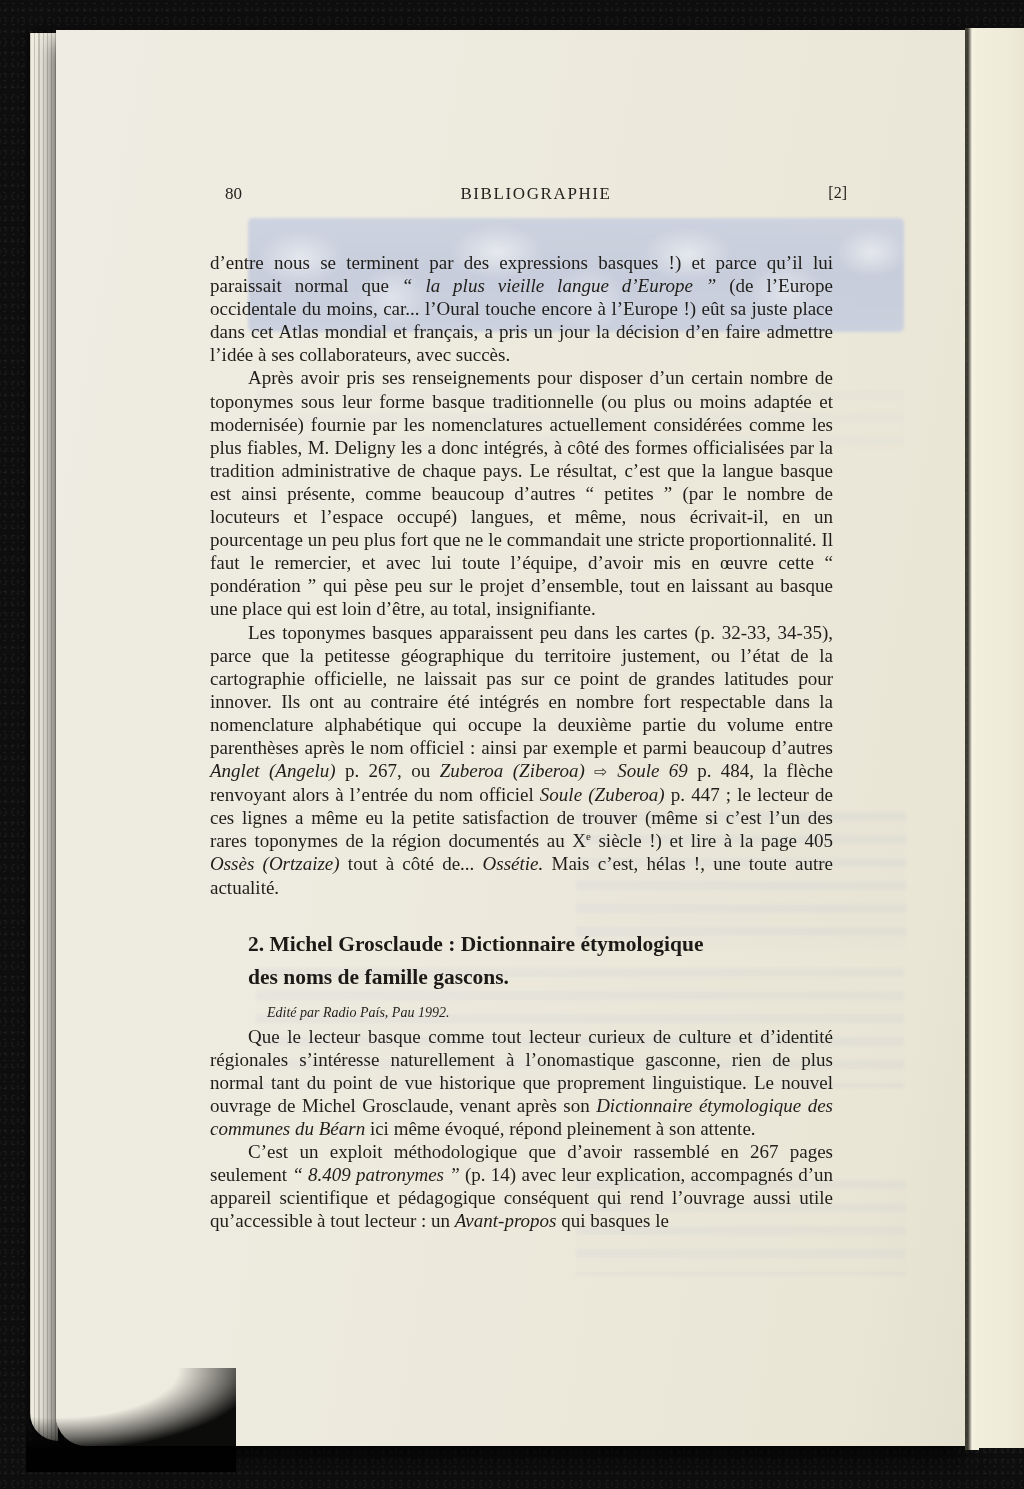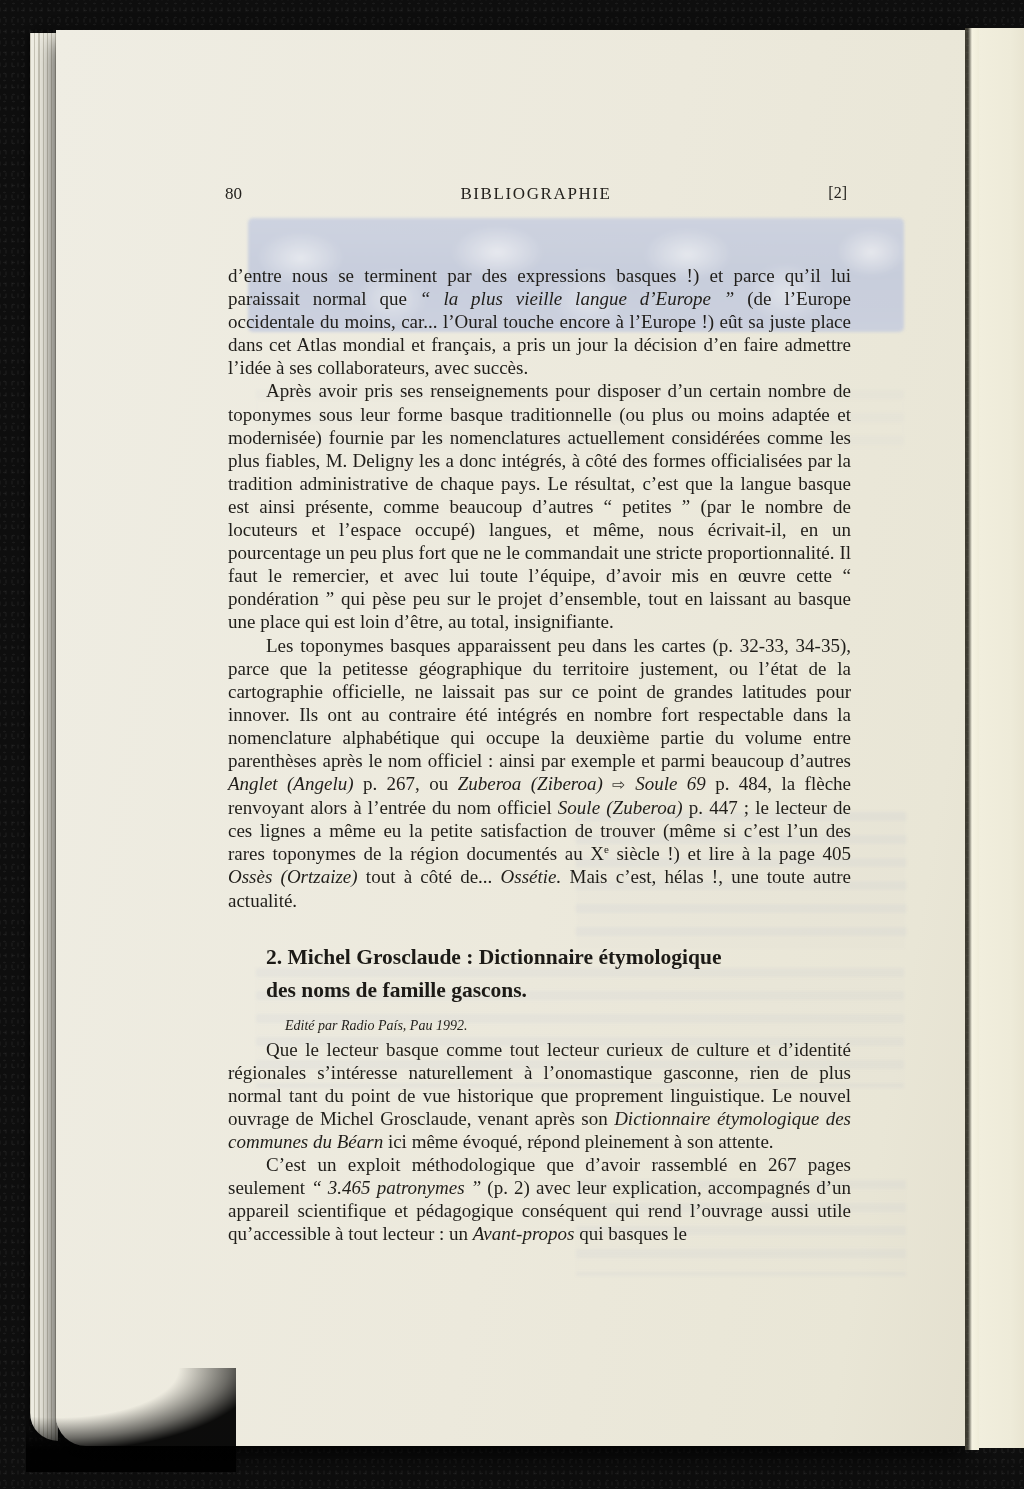--- a/index.html
+++ b/index.html
@@ -76,22 +76,22 @@
   }
   .running-head .pg{position:absolute;left:0;top:0;}
   .running-head .title{
     position:absolute;left:0;right:0;text-align:center;top:0;
     letter-spacing:1.6px;
     font-family:Liberation Serif, serif;
   }
   .running-head .ref{position:absolute;right:0;top:0;font-size:16px;}
 
   .text-block{
-    position:absolute;left:228px;top:251px;width:623px;
-    color:#201e1a;font-size:19px;line-height:23.1px;margin-top:13px;
+    position:absolute;left:210px;top:251px;width:623px;
+    color:#201e1a;font-size:19px;line-height:23.1px;
   }
   .text-block p.para{margin:0;text-align:justify;}
   .text-block p.para.indent{text-indent:38px;}
   .text-block em{font-style:italic;}
   .text-block sup{font-size:11px;line-height:0;vertical-align:super;}
   .arrow-glyph{
     font-family:"DejaVu Sans",sans-serif;font-size:16px;color:#3a3832;
   }
   h2.entry-heading{
     margin:29px 0 7px 38px;font-size:21.5px;line-height:33px;
@@ -126,19 +126,19 @@
 <div class="text-block">
     <p class="para"><span>d’entre nous se terminent par des expressions basques !) et parce qu’il lui paraissait normal que </span><em>“ la plus vieille langue d’Europe ” </em><span>(de l’Europe occidentale du moins, car... l’Oural touche encore à l’Europe !) eût sa juste place dans cet Atlas mondial et français, a pris un jour la décision d’en faire admettre l’idée à ses collaborateurs, avec succès.</span></p>
     <p class="para indent"><span>Après avoir pris ses renseignements pour disposer d’un certain nombre de toponymes sous leur forme basque traditionnelle (ou plus ou moins adaptée et modernisée) fournie par les nomenclatures actuellement considérées comme les plus fiables, M. Deligny les a donc intégrés, à côté des formes officialisées par la tradition administrative de chaque pays. Le résultat, c’est que la langue basque est ainsi présente, comme beaucoup d’autres “ petites ” (par le nombre de locuteurs et l’espace occupé) langues, et même, nous écrivait-il, en un pourcentage un peu plus fort que ne le commandait une stricte proportionnalité. Il faut le remercier, et avec lui toute l’équipe, d’avoir mis en œuvre cette “ pondération ” qui pèse peu sur le projet d’ensemble, tout en laissant au basque une place qui est loin d’être, au total, insignifiante.</span></p>
     <p class="para indent"><span>Les toponymes basques apparaissent peu dans les cartes (p. 32-33, 34-35), parce que la petitesse géographique du territoire justement, ou l’état de la cartographie officielle, ne laissait pas sur ce point de grandes latitudes pour innover. Ils ont au contraire été intégrés en nombre fort respectable dans la nomenclature alphabétique qui occupe la deuxième partie du volume entre parenthèses après le nom officiel : ainsi par exemple et parmi beaucoup d’autres </span><em>Anglet (Angelu)</em><span> p. 267, ou </span><em>Zuberoa (Ziberoa)</em><span> </span><span class="arrow-glyph">⇨</span><span> </span><em>Soule 69</em><span> p. 484, la flèche renvoyant alors à l’entrée du nom officiel </span><em>Soule (Zuberoa)</em><span> p. 447 ; le lecteur de ces lignes a même eu la petite satisfaction de trouver (même si c’est l’un des rares toponymes de la région documentés au X</span><sup>e</sup><span> siècle !) et lire à la page 405 </span><em>Ossès (Ortzaize)</em><span> tout à côté de... </span><em>Ossétie.</em><span> Mais c’est, hélas !, une toute autre actualité.</span></p>
     <h2 class="entry-heading">
       <span class="h-line">2. Michel Grosclaude : Dictionnaire étymologique</span>
       <span class="h-line">des noms de famille gascons.</span>
     </h2>
     <p class="entry-subtitle">Edité par Radio País, Pau 1992.</p>
     <p class="para indent"><span>Que le lecteur basque comme tout lecteur curieux de culture et d’identité régionales s’intéresse naturellement à l’onomastique gasconne, rien de plus normal tant du point de vue historique que proprement linguistique. Le nouvel ouvrage de Michel Grosclaude, venant après son </span><em>Dictionnaire étymologique des communes du Béarn</em><span> ici même évoqué, répond pleinement à son attente.</span></p>
-    <p class="para indent"><span>C’est un exploit méthodologique que d’avoir rassemblé en 267  pages seulement </span><em>“ 3.465 patronymes ” </em><span>(p. 2) avec leur explication, accompagnés d’un appareil scientifique et pédagogique conséquent qui rend l’ouvrage aussi utile qu’accessible à tout lecteur : un </span><em>Avant-propos</em><span> qui basques le</span></p>
+    <p class="para indent"><span>C’est un exploit méthodologique que d’avoir rassemblé en 267  pages seulement </span><em>“ 8.409 patronymes ” </em><span>(p. 14) avec leur explication, accompagnés d’un appareil scientifique et pédagogique conséquent qui rend l’ouvrage aussi utile qu’accessible à tout lecteur : un </span><em>Avant-propos</em><span> qui basques le</span></p>
   </div>
 
 <div class="gutter-fold"></div>
 <div class="next-page"></div>
 
 <div class="stack-curve"></div>
 
 </body></html>

